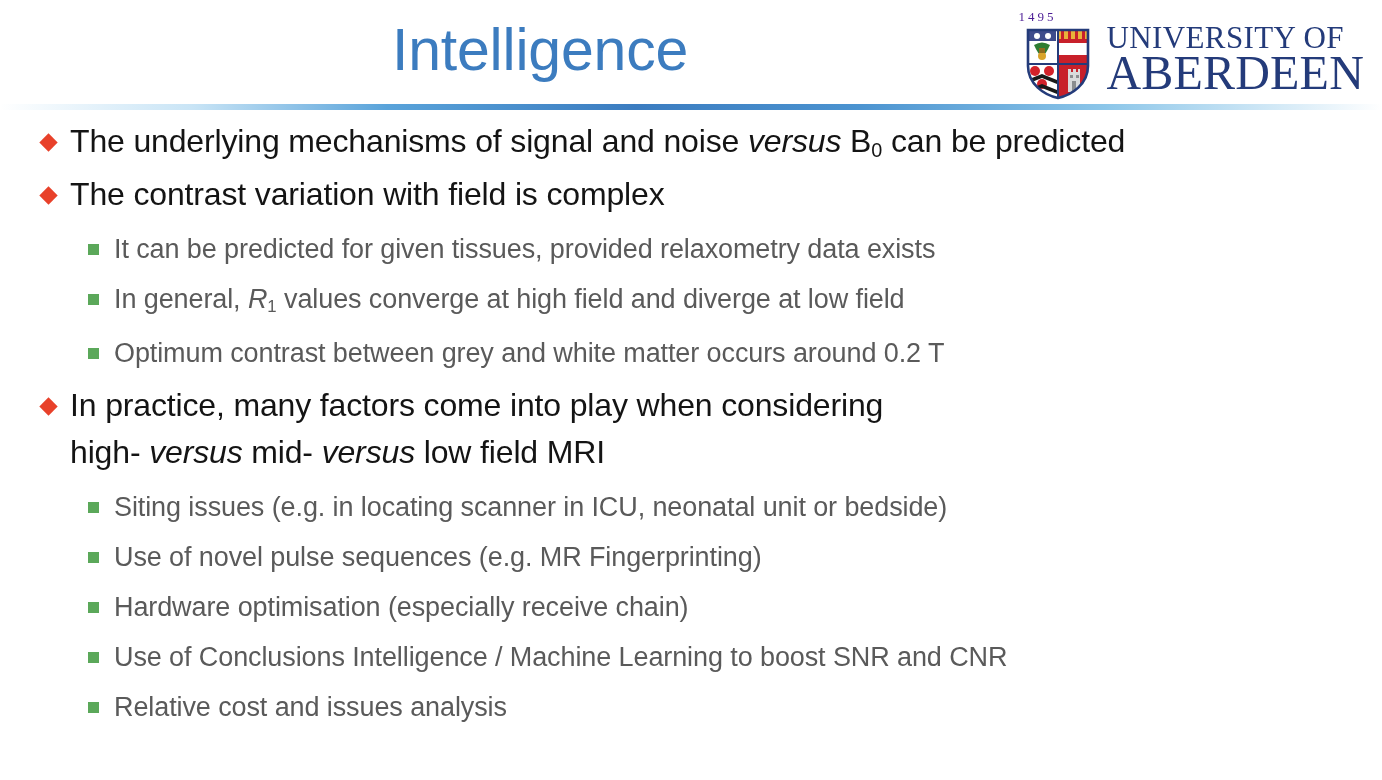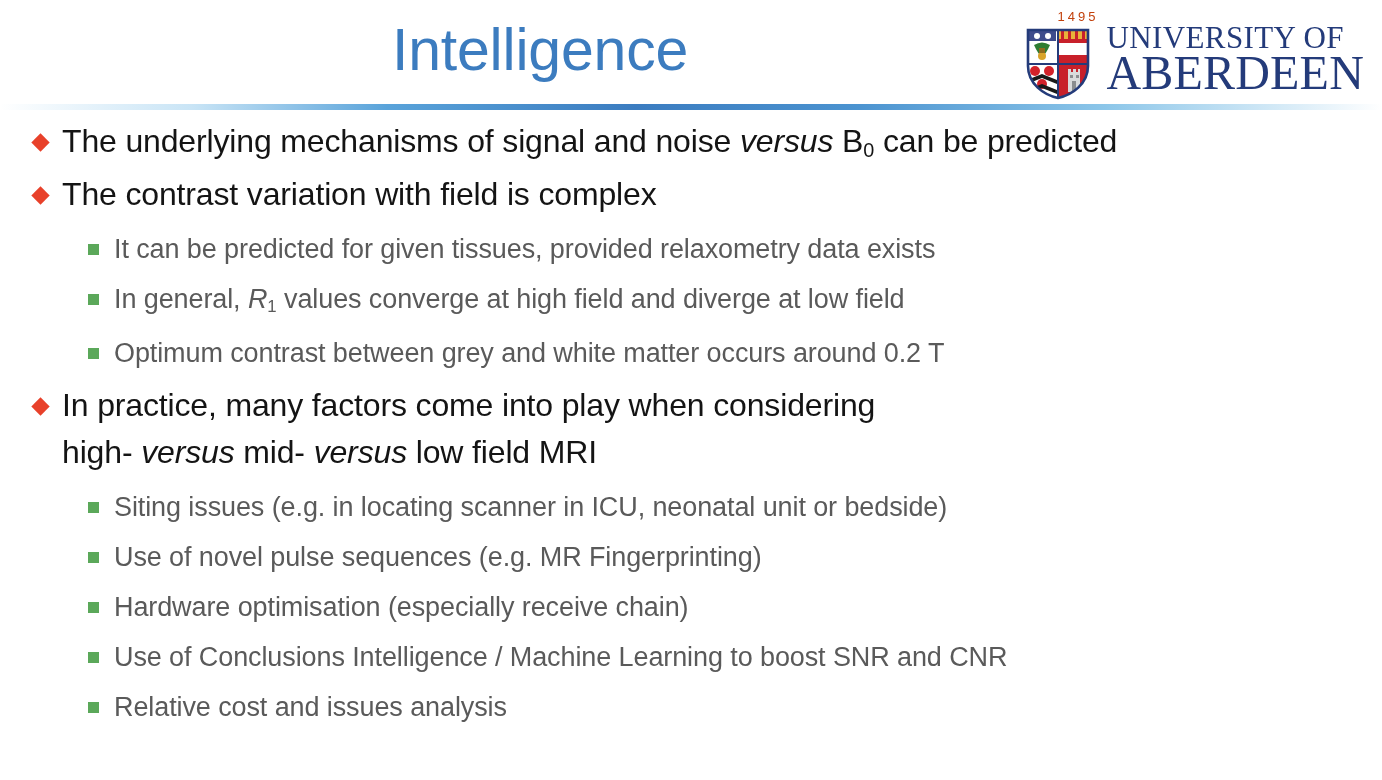--- a/index.html
+++ b/index.html
@@ -64,25 +64,25 @@
     width: 80px;
     height: 92px;
     flex: 0 0 auto;
   }
 
   .crest-year {
     position: absolute;
     top: 1px;
     left: 0;
     width: 80px;
-    text-align: right;
-    font-family: Liberation Sans, sans-serif;
+    text-align: left;
+    font-family: Liberation Serif, serif;
     font-size: 13px;
     font-weight: 400;
-    color: #c2410c;
+    color: #4c1d95;
     letter-spacing: 3px;
   }
 
   .crest-shield {
     position: absolute;
     top: 20px;
     left: 8px;
     width: 64px;
     height: 72px;
   }
@@ -134,21 +134,21 @@
     width: 1382px;
   }
 
   .bullet-row {
     display: flex;
     align-items: flex-start;
   }
 
   
   .lvl1 {
-    padding-left: 32px;
+    padding-left: 40px;
     margin-bottom: 2px;
   }
   .lvl1 .marker {
     flex: 0 0 auto;
     width: 30px;
     position: relative;
     height: 47px;
   }
   .lvl1 .marker .diamond {
     position: absolute;

